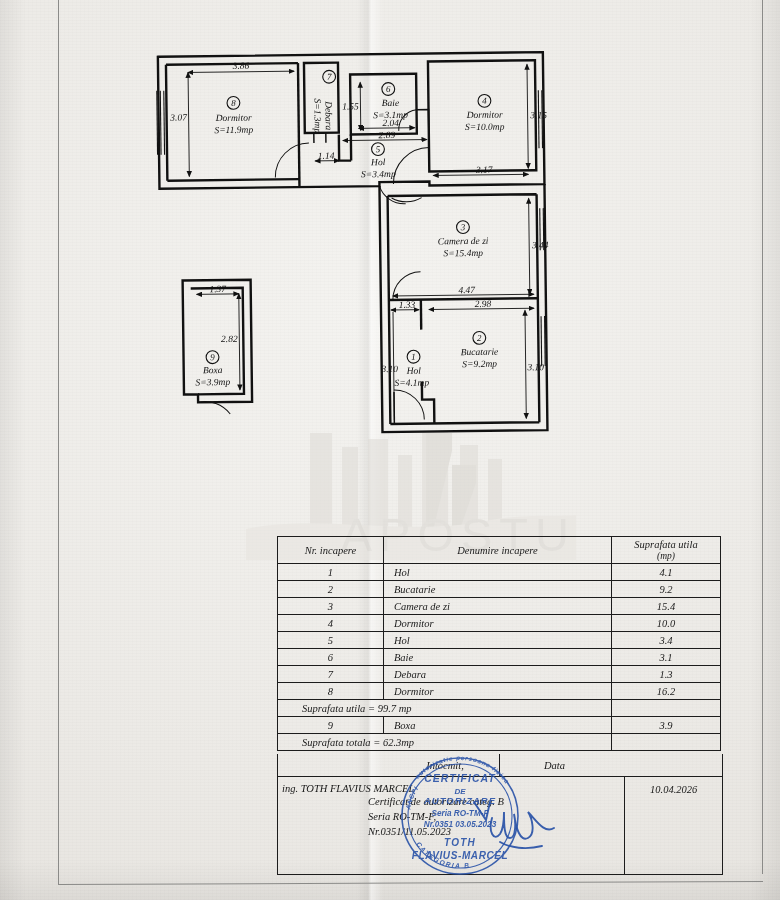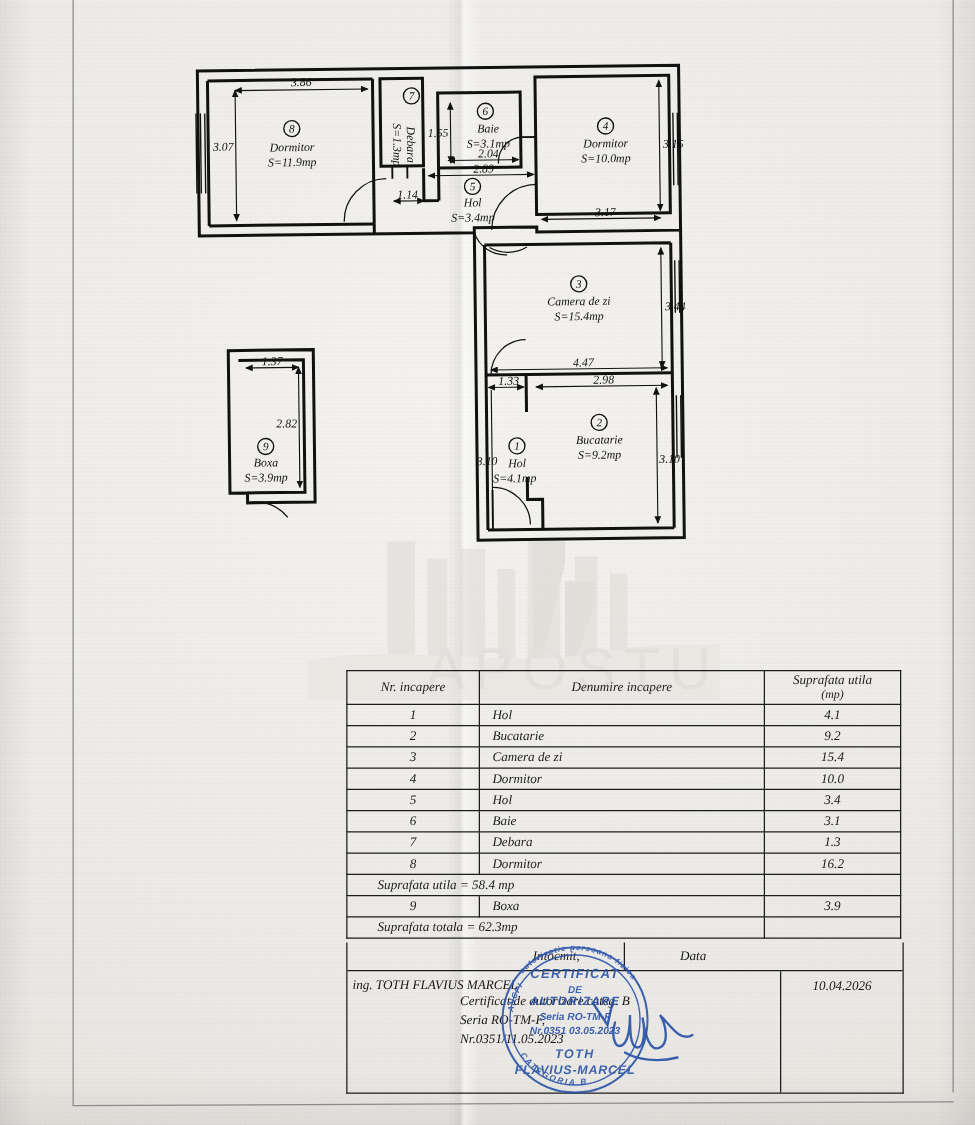--- a/index.html
+++ b/index.html
@@ -357,21 +357,21 @@
       <td class="c2">Debara</td>
       <td class="c3">1.3</td>
     </tr>
     <tr>
       <td class="c1">8</td>
       <td class="c2">Dormitor</td>
       <td class="c3">16.2</td>
     </tr>
 
     <tr class="sumrow">
-      <td colspan="2">Suprafata utila  = 58.4 mp</td>
+      <td colspan="2">Suprafata utila  = 99.7 mp</td>
       <td class="c3 blank"></td>
     </tr>
 
     <tr>
       <td class="c1">9</td>
       <td class="c2">Boxa</td>
       <td class="c3">3.9</td>
     </tr>
 
     <tr class="sumrow">

